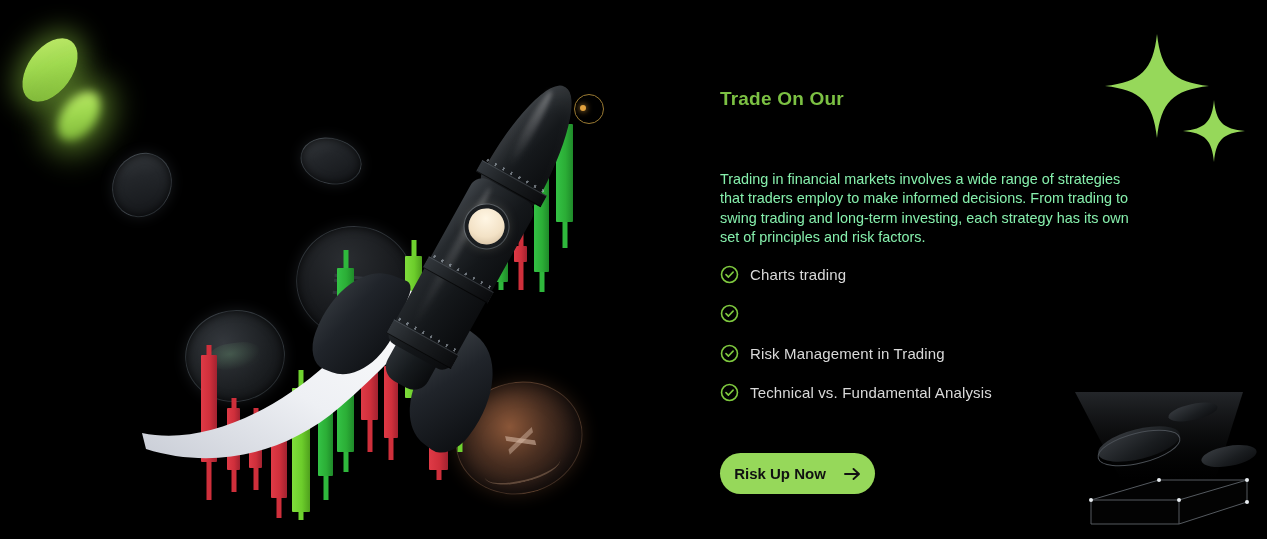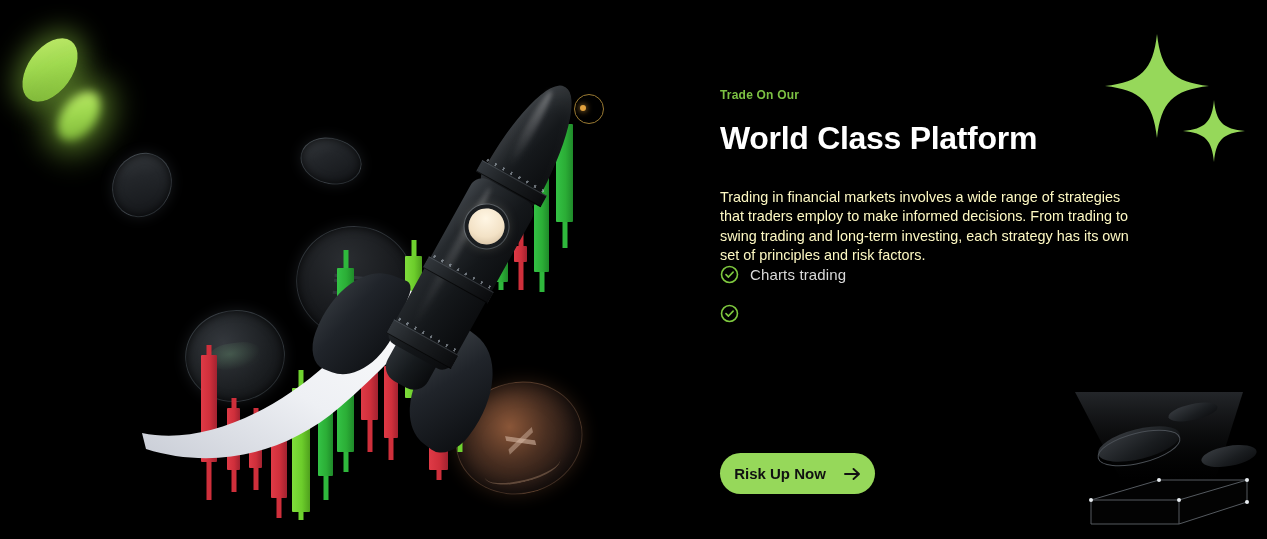--- a/index.html
+++ b/index.html
@@ -197,33 +197,32 @@
     background:#e2a23e; box-shadow:0 0 6px #e2a23e;
   }
 
   
   .content {
     position:absolute; left:720px; top:0;
     width:470px; height:539px;
   }
   .eyebrow {
     position:absolute; left:0; top:88px;
-    font-size:12px; font-weight:bold; letter-spacing:.2px;
+    font-size:19px; font-weight:bold; letter-spacing:.2px;
     color:#7cc143;
   }
   .headline {
     position:absolute; left:0; top:120px;
     font-size:32px; font-weight:bold; letter-spacing:-.3px;
     color:#ffffff; white-space:nowrap;
   }
   .paragraph {
     position:absolute; left:0; top:170px; width:418px;
     font-size:14.4px; line-height:19.4px;
-    color:#fef9c3;
-    margin-top:18px;
+    color:#86efac;
   }
   .features {
     position:absolute; left:0; top:262px;
     width:420px;
     list-style:none;
   }
   .feature {
     display:flex; align-items:center;
     height:24px; margin-bottom:15.5px;
   }
@@ -400,38 +399,51 @@
       <circle cx="200" cy="96" r="2"></circle>
         <circle cx="132" cy="116" r="2"></circle>
       <circle cx="200" cy="118" r="2"></circle>
     </g>
   </svg>
 
   <div class="content">
 
     <div class="eyebrow">Trade On Our</div>
 
-    <h1 class="headline">World Class Platform</h1>
 
     <p class="paragraph">Trading in financial markets involves a wide range of strategies that traders employ to make informed decisions. From trading to swing trading and long-term investing, each strategy has its own set of principles and risk factors.</p>
 
     <ul class="features">
       <li class="feature">
         <svg class="check-icon" viewBox="0 0 20 20">
           <circle cx="10" cy="10" r="8.4" fill="none" stroke="#7fc93f" stroke-width="1.7"></circle>
           <path d="M6.3,10.1 L8.9,12.7 L13.8,7.5" fill="none" stroke="#7fc93f" stroke-width="1.7" stroke-linecap="round" stroke-linejoin="round"></path>
         </svg>
         <span class="feature-label">Charts trading</span>
       </li>
       <li class="feature">
         <svg class="check-icon" viewBox="0 0 20 20">
           <circle cx="10" cy="10" r="8.4" fill="none" stroke="#7fc93f" stroke-width="1.7"></circle>
           <path d="M6.3,10.1 L8.9,12.7 L13.8,7.5" fill="none" stroke="#7fc93f" stroke-width="1.7" stroke-linecap="round" stroke-linejoin="round"></path>
         </svg>
       </li>
+      <li class="feature">
+        <svg class="check-icon" viewBox="0 0 20 20">
+          <circle cx="10" cy="10" r="8.4" fill="none" stroke="#7fc93f" stroke-width="1.7"></circle>
+          <path d="M6.3,10.1 L8.9,12.7 L13.8,7.5" fill="none" stroke="#7fc93f" stroke-width="1.7" stroke-linecap="round" stroke-linejoin="round"></path>
+        </svg>
+        <span class="feature-label">Risk Management in Trading</span>
+      </li>
+      <li class="feature">
+        <svg class="check-icon" viewBox="0 0 20 20">
+          <circle cx="10" cy="10" r="8.4" fill="none" stroke="#7fc93f" stroke-width="1.7"></circle>
+          <path d="M6.3,10.1 L8.9,12.7 L13.8,7.5" fill="none" stroke="#7fc93f" stroke-width="1.7" stroke-linecap="round" stroke-linejoin="round"></path>
+        </svg>
+        <span class="feature-label">Technical vs. Fundamental Analysis</span>
+      </li>
     </ul>
 
     <button class="cta">
       <span>Risk Up Now</span>
       <svg class="arrow" viewBox="0 0 17 14">
         <path d="M1,7 L14.5,7 M9.5,2 L15,7 L9.5,12" fill="none" stroke="#111111" stroke-width="1.9" stroke-linecap="round" stroke-linejoin="round"></path>
       </svg>
     </button>
   </div>
 </div>

